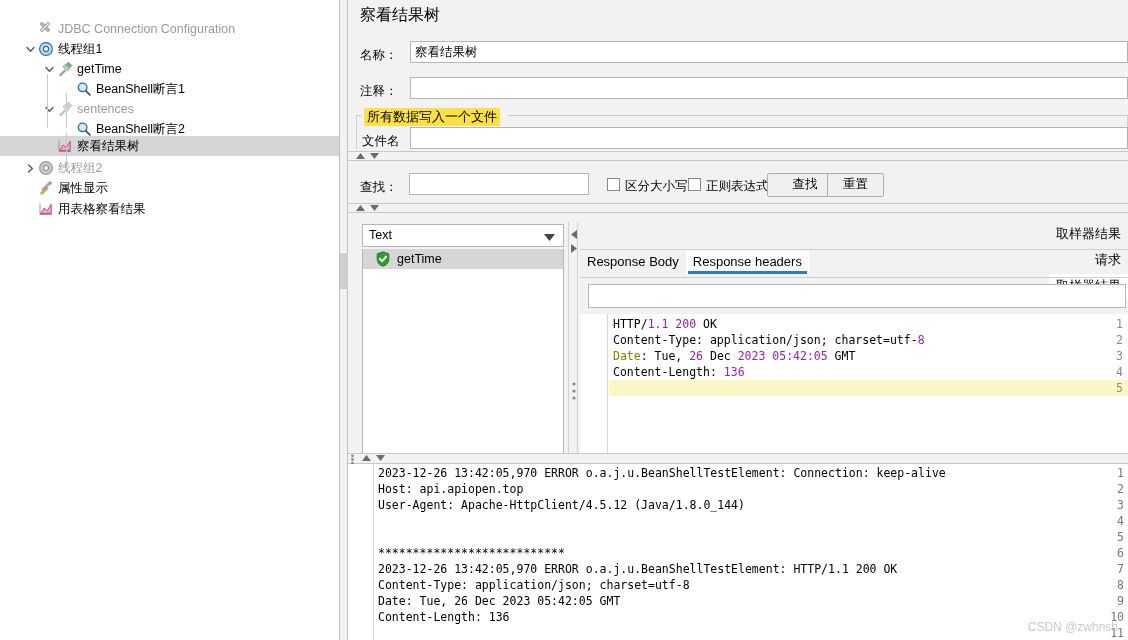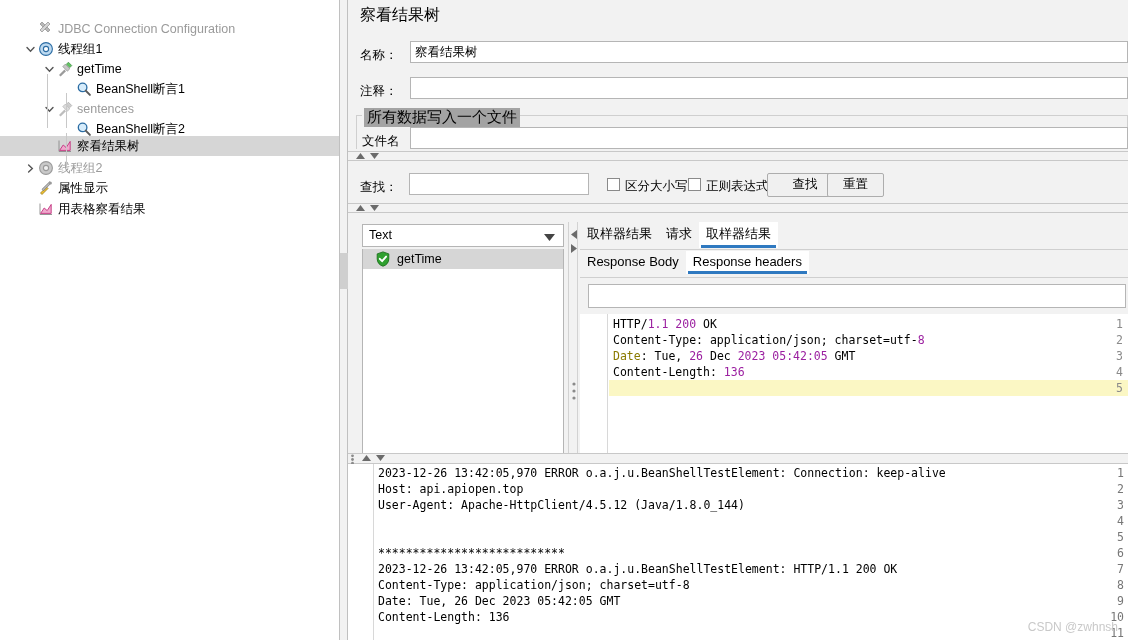--- a/index.html
+++ b/index.html
@@ -57,21 +57,21 @@
   .fld-label { position: absolute; font-size: 12.5px; color: #000; }
   .txtfield {
     position: absolute; background: #fff; border: 1px solid #b5b5b5;
     font-family: "Liberation Sans", sans-serif; font-size: 12.5px; color: #000;
     padding: 2px 4px; height: 22px; line-height: 18px; outline: none;
   }
   .group-border {
     position: absolute; border: 1px solid #cfcfcf; border-top: none; background: transparent;
   }
   .group-title {
-    position: absolute; font-size: 15px; background: #a3a3a3; padding: 0 3px; color: #000;
+    position: absolute; font-size: 13px; background: #fde047; padding: 0 3px; color: #000;
   }
   .group-top-left, .group-top-right { position:absolute; height:1px; background:#cfcfcf; }
 
   
   .hsplit {
     position: absolute; height: 10px; background: #f2f2f2;
     border-top: 1px solid #c8c8c8; border-bottom: 1px solid #c8c8c8;
   }
   .hsplit .arrows { position: absolute; left: 8px; top: 1px; display: flex; gap: 5px; }
   .hsplit svg { display:block; }
@@ -406,21 +406,21 @@
         <div class="dots">
           <svg width="4" height="20" viewBox="0 0 4 20">
             <circle cx="2" cy="2" r="1.6" fill="#8a8a8a"></circle>
             <circle cx="2" cy="9" r="1.6" fill="#8a8a8a"></circle>
             <circle cx="2" cy="16" r="1.6" fill="#8a8a8a"></circle>
           </svg>
         </div>
       </div>
 
       <div id="res-right">
-        <div class="tabstrip" id="main-tabs" style="left:0; top:0;">
+        <div class="tabstrip" id="main-tabs" style="left:16px; top:0;flex-direction:column;">
             <div class="tab">取样器结果</div>
             <div class="tab">请求</div>
             <div class="tab active">取样器结果</div>
           </div>
         <div class="tabsep" style="top:27px;"></div>
         <div class="tabstrip" id="sub-tabs" style="left:0; top:29px;">
             <div class="tab">Response Body</div>
             <div class="tab active">Response headers</div>
           </div>
         <div class="tabsep" style="top:55px;"></div>

